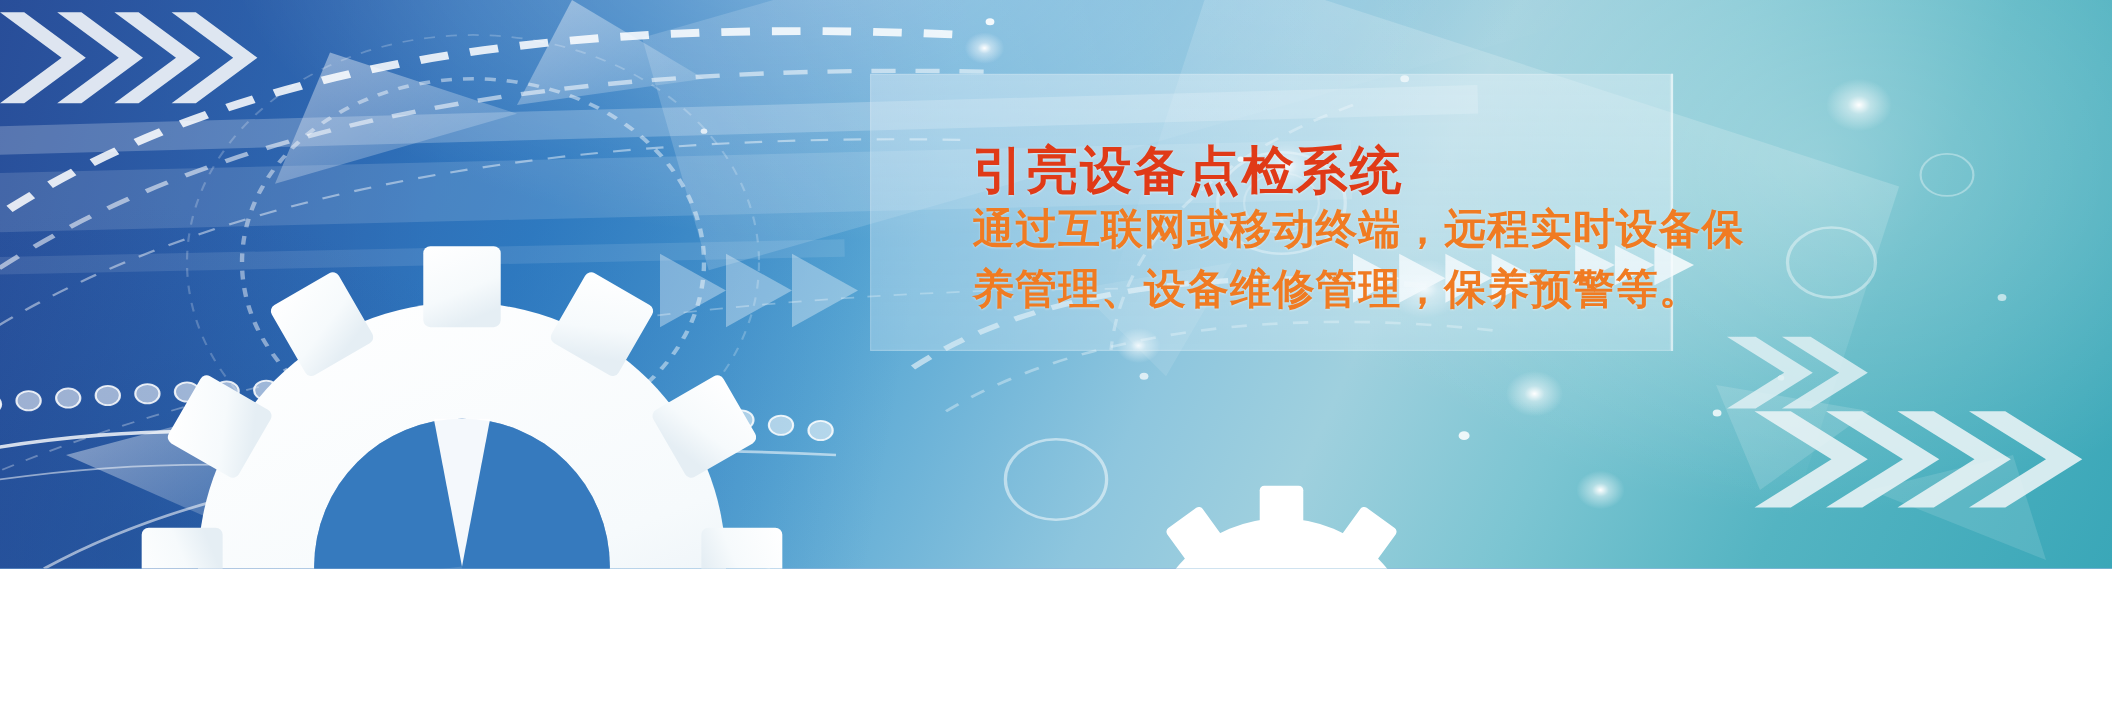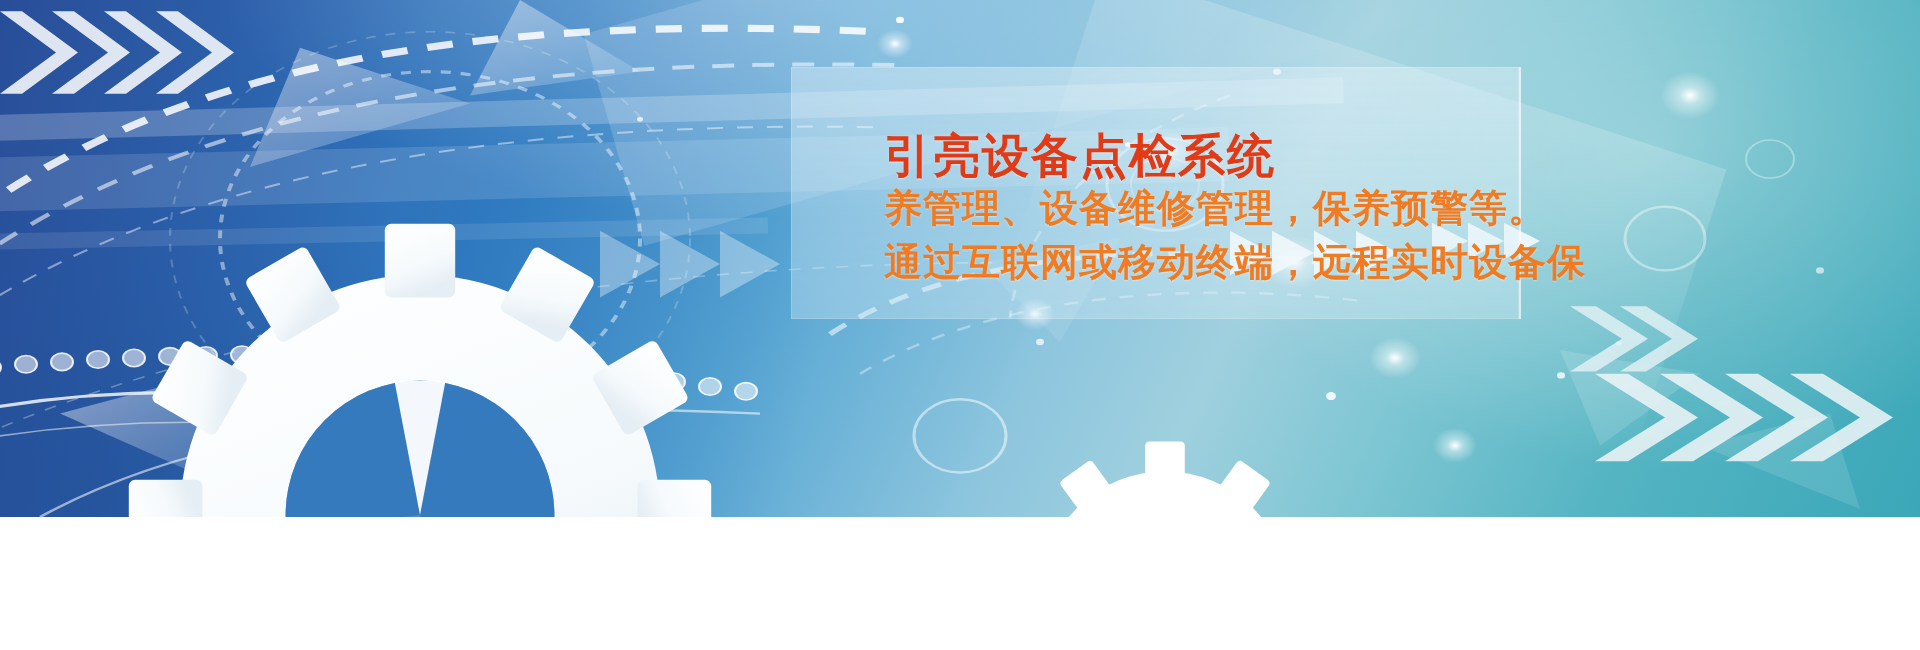--- a/index.html
+++ b/index.html
@@ -306,17 +306,17 @@
         <circle r="66" fill="#4fb0c0"></circle>
       </g>
     </svg>
   </div>
 
   <div id="text-panel"></div>
 
   <h1 id="title">引亮设备点检系统</h1>
 
   <div id="subtitle">
+    <div>通过互联网或移动终端，远程实时设备保</div>
     <div>养管理、设备维修管理，保养预警等。</div>
-    <div>通过互联网或移动终端，远程实时设备保</div>
   </div>
 
 </div>
 
 </body></html>

